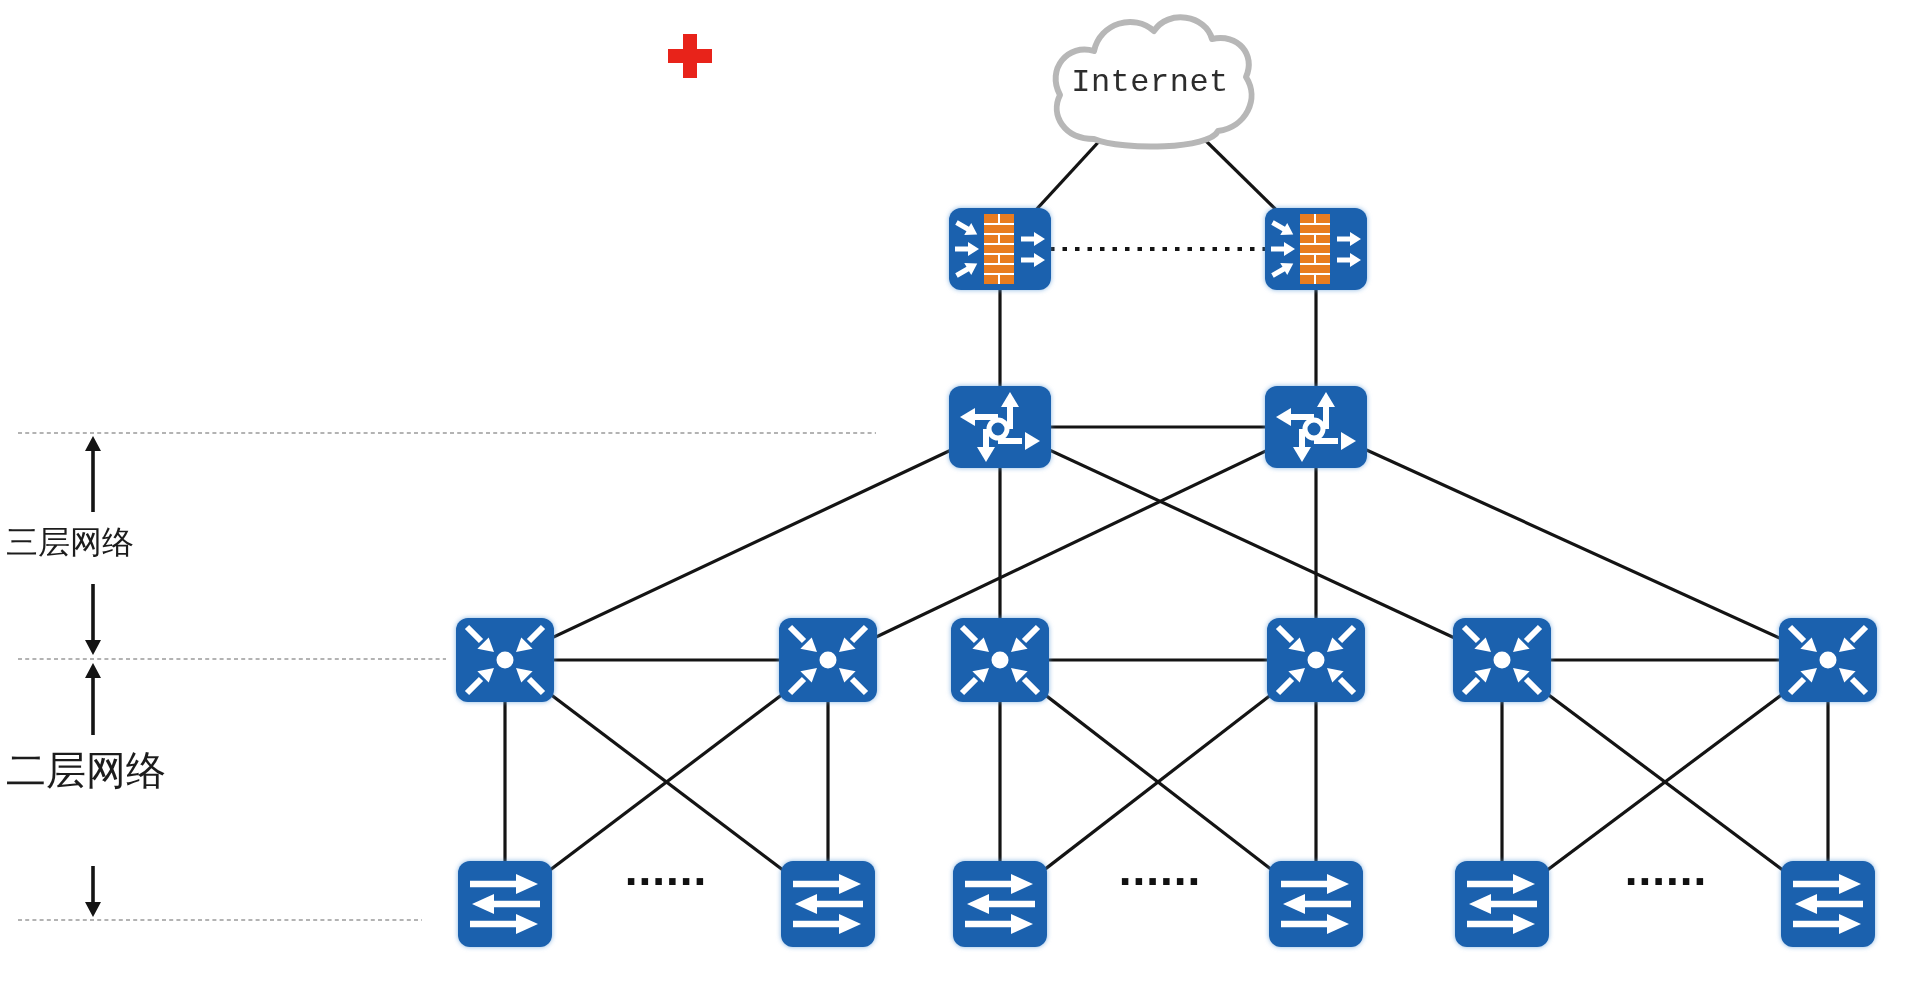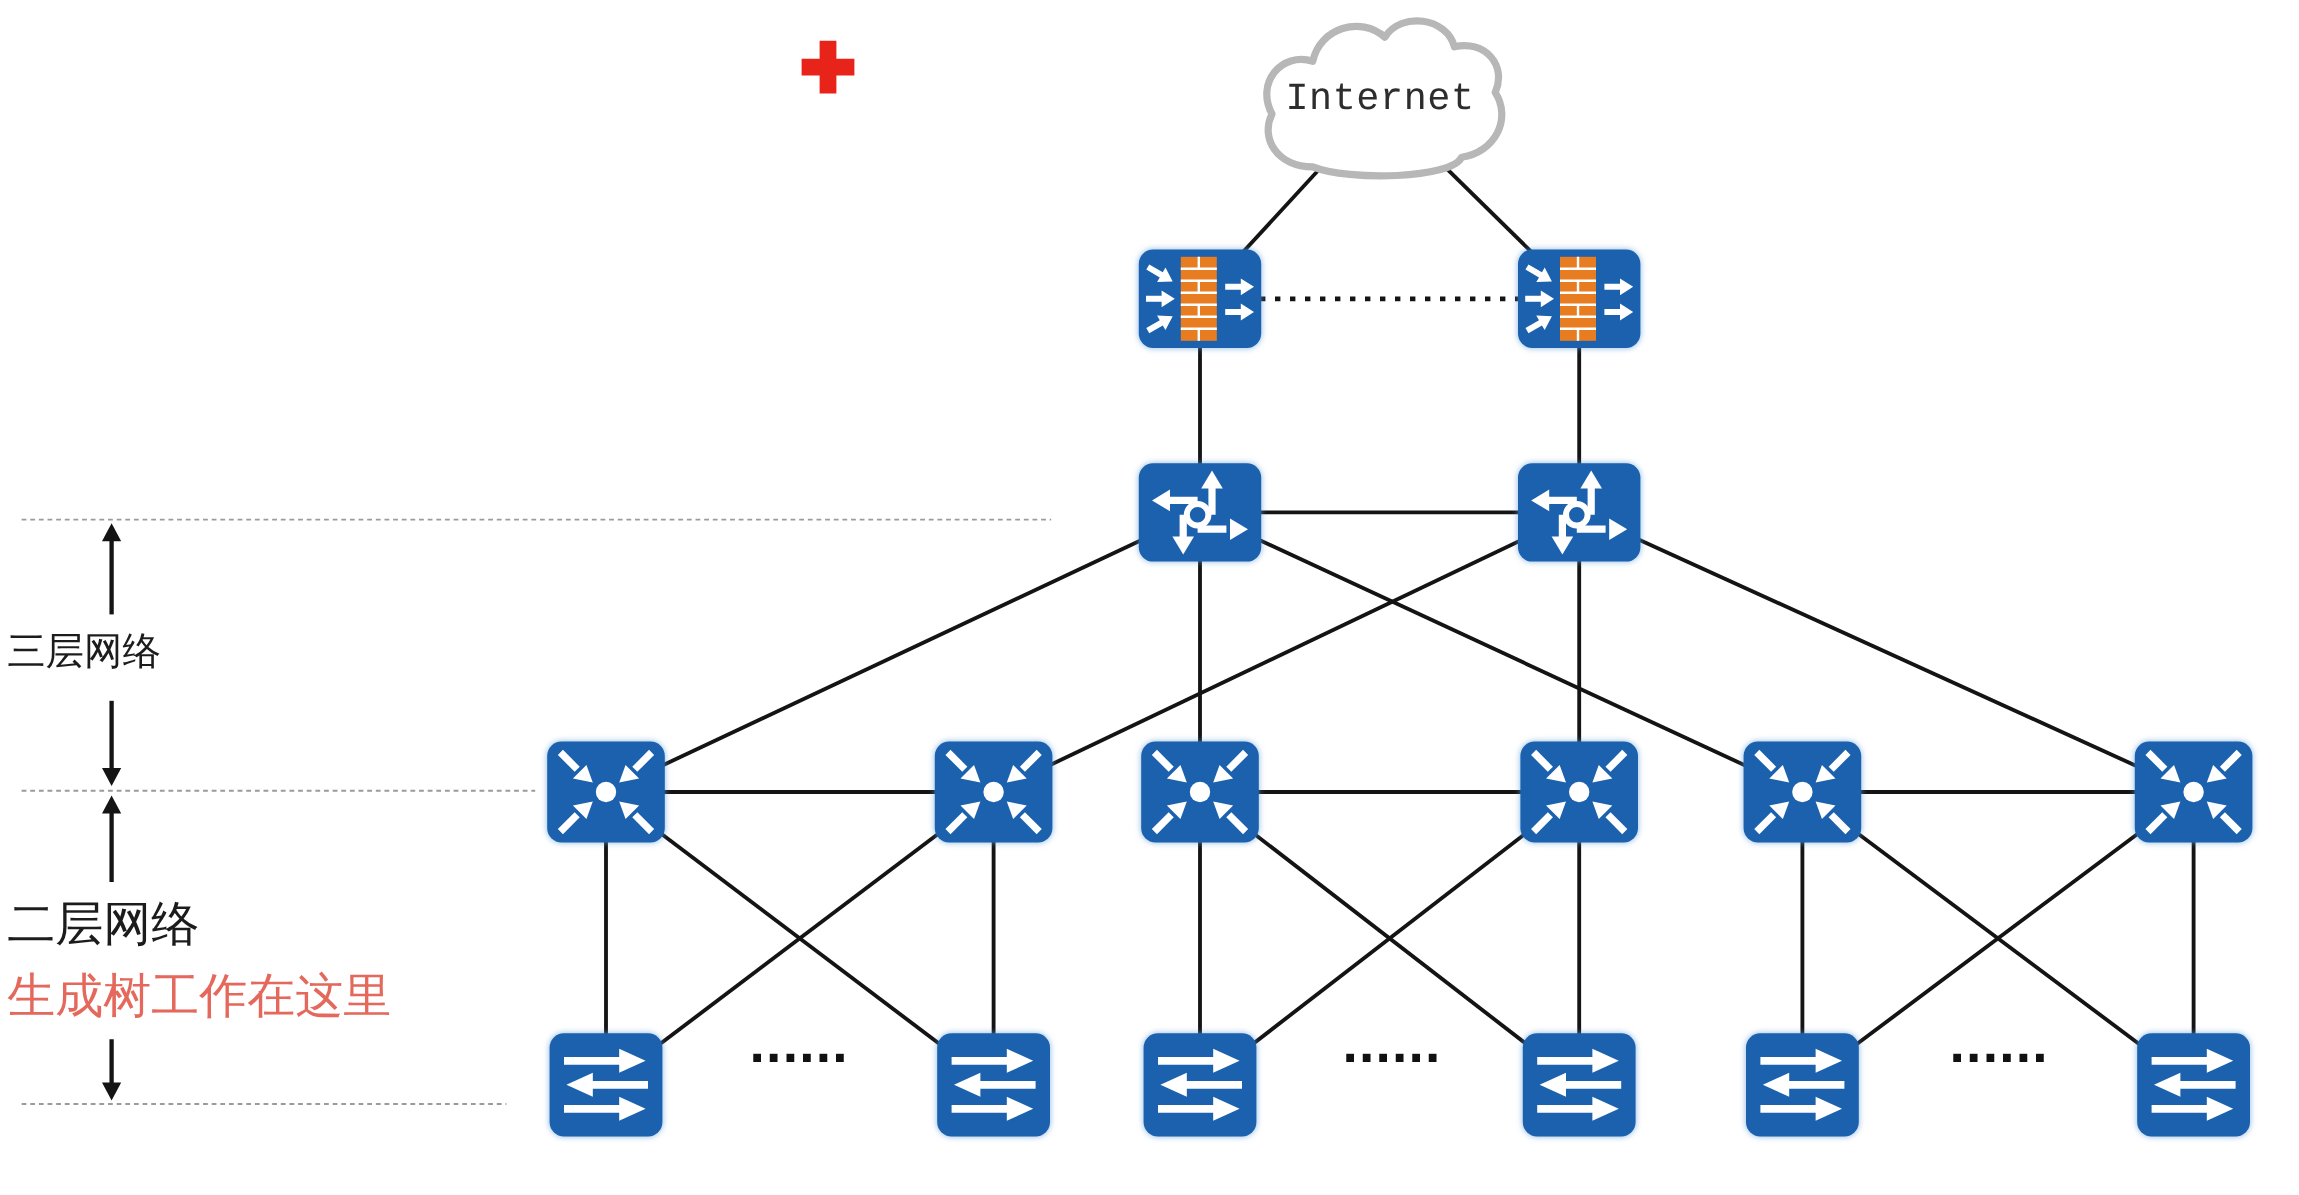--- a/index.html
+++ b/index.html
@@ -373,17 +373,16 @@
       <polygon points="81,64 59,54 59,74"></polygon>
     </g>
         </svg></div>
       <div class="node" style="left: 667px; top: 33px;"><svg width="46" height="46" viewBox="0 0 46 46">
   <path d="M16 1 h14 v15 h15 v14 h-15 v15 h-14 v-15 h-15 v-14 h15 z" fill="#e8231a"></path>
         </svg></div>
     </div>
   <span class="lbl internet" style="color: rgb(45, 45, 45);">Internet</span>
   <span class="lbl l3" style="color: rgb(28, 28, 28);">三层网络</span>
   <span class="lbl l2" style="color: rgb(28, 28, 28);">二层网络</span>
-  <span class="lbl stp" style="color: rgb(228, 105, 92);">生成树工作在这里</span>
   <span class="dots dots1">......</span>
   <span class="dots dots2">......</span>
   <span class="dots dots3">......</span>
 </div>
 
 </body></html>

